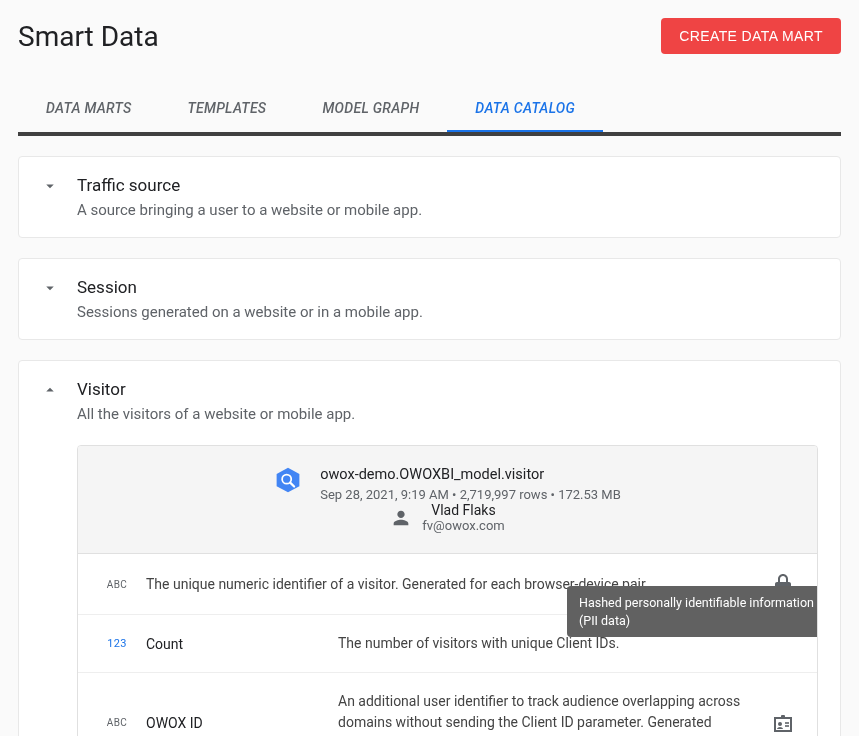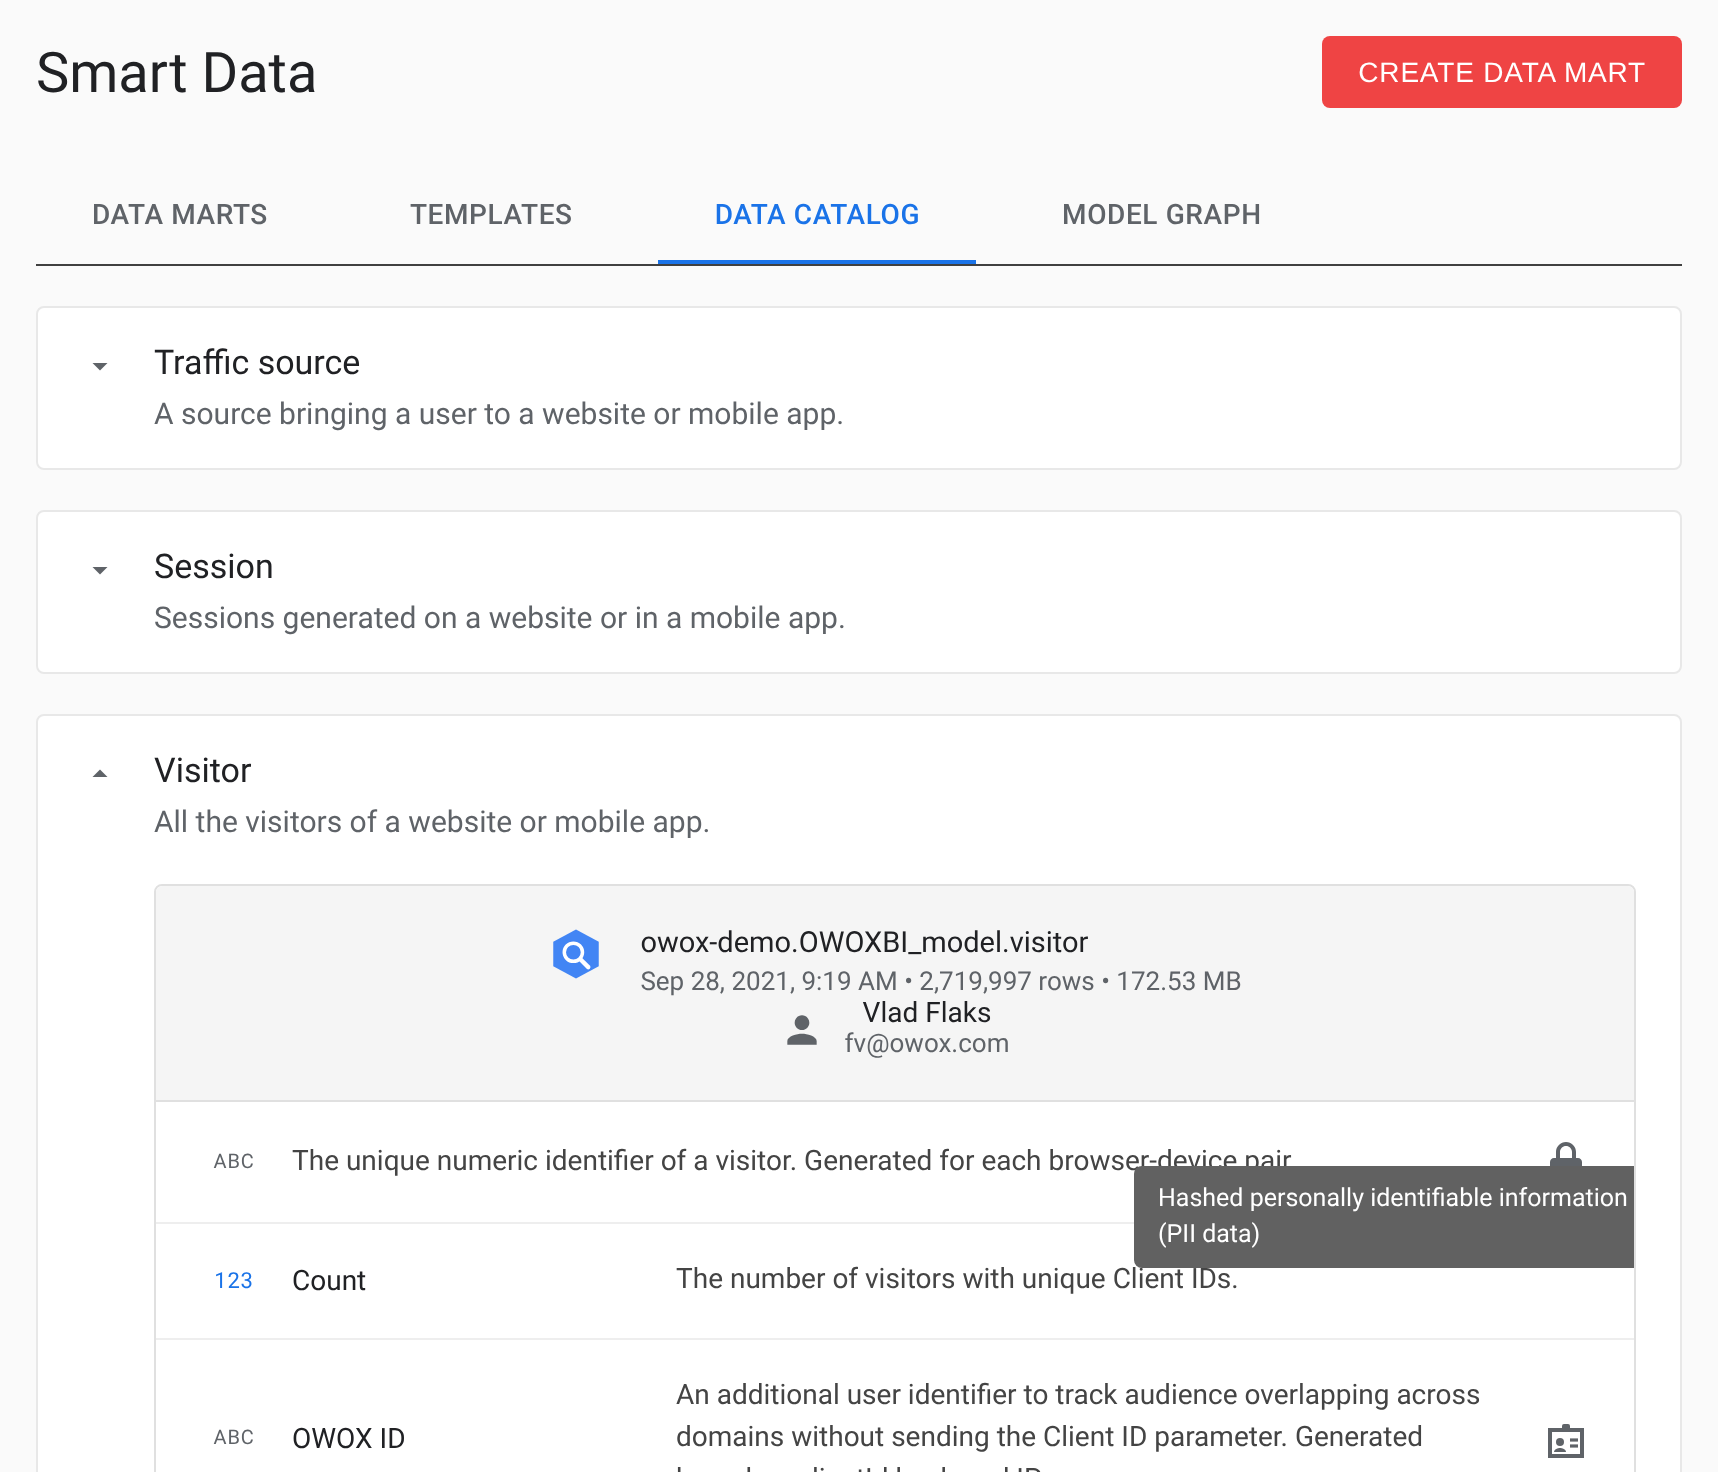--- a/index.html
+++ b/index.html
@@ -27,22 +27,23 @@
       border: none;
       padding: 10px 18px;
       font-size: 14px;
       font-weight: 500;
       letter-spacing: 0.4px;
       border-radius: 4px;
       cursor: pointer;
     }
     .tabs {
       display: flex;
-      border-bottom: 1px solid #404040;
-      gap: 15px;
+      border-bottom: 4px solid #404040;
+      gap: 0;
+      font-style: italic;
     }
     .tab {
       padding: 14px 28px;
       font-size: 14px;
       font-weight: 500;
       letter-spacing: 0.3px;
       color: #5f6368;
       cursor: pointer;
       border-bottom: 2px solid transparent;
     }
@@ -182,22 +183,22 @@
 <body>
 
 <div class="header-row">
   <h1 class="page-title">Smart Data</h1>
   <button class="create-btn">CREATE DATA MART</button>
 </div>
 
 <div class="tabs">
   <div class="tab">DATA MARTS</div>
   <div class="tab">TEMPLATES</div>
+  <div class="tab">MODEL GRAPH</div>
   <div class="tab active">DATA CATALOG</div>
-  <div class="tab">MODEL GRAPH</div>
 </div>
 
 <div class="section-card">
   <div class="section-head">
     <span class="expand-icon">
       <svg viewBox="0 0 24 24" width="18" height="18" fill="#5f6368">
           <path d="M7 10l5 5 5-5z"></path>
         </svg>
     </span>
     <div>

